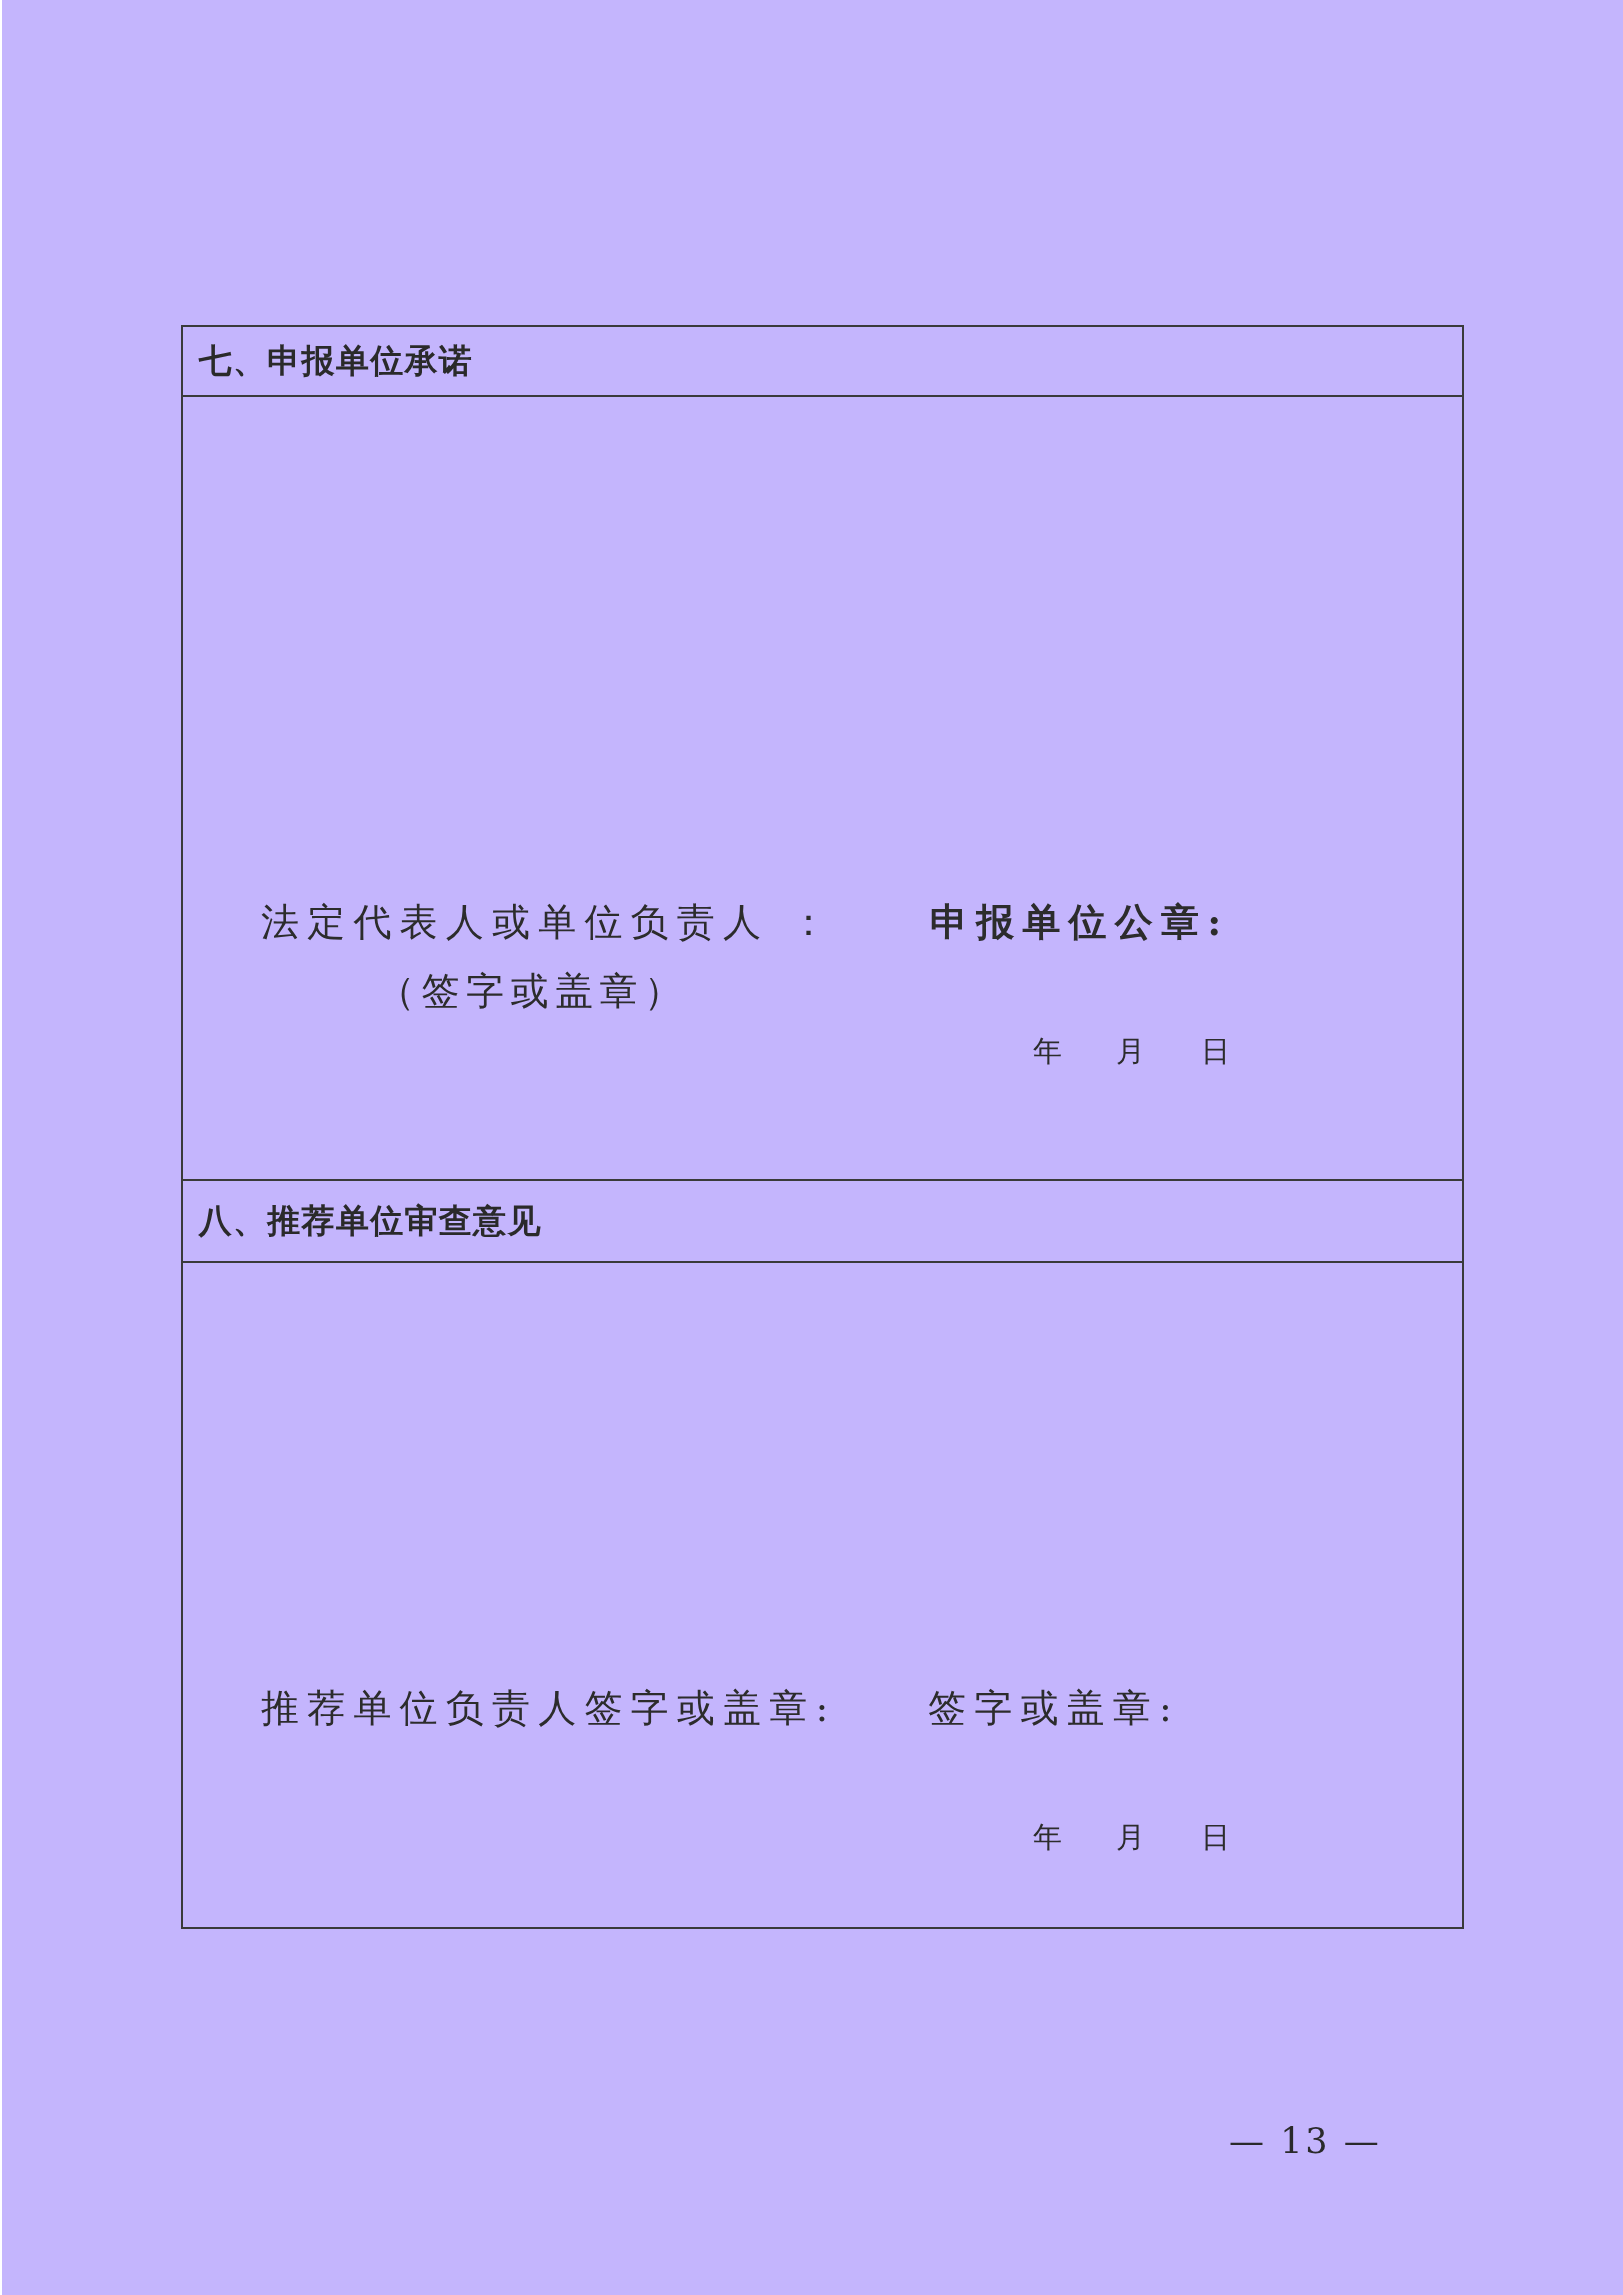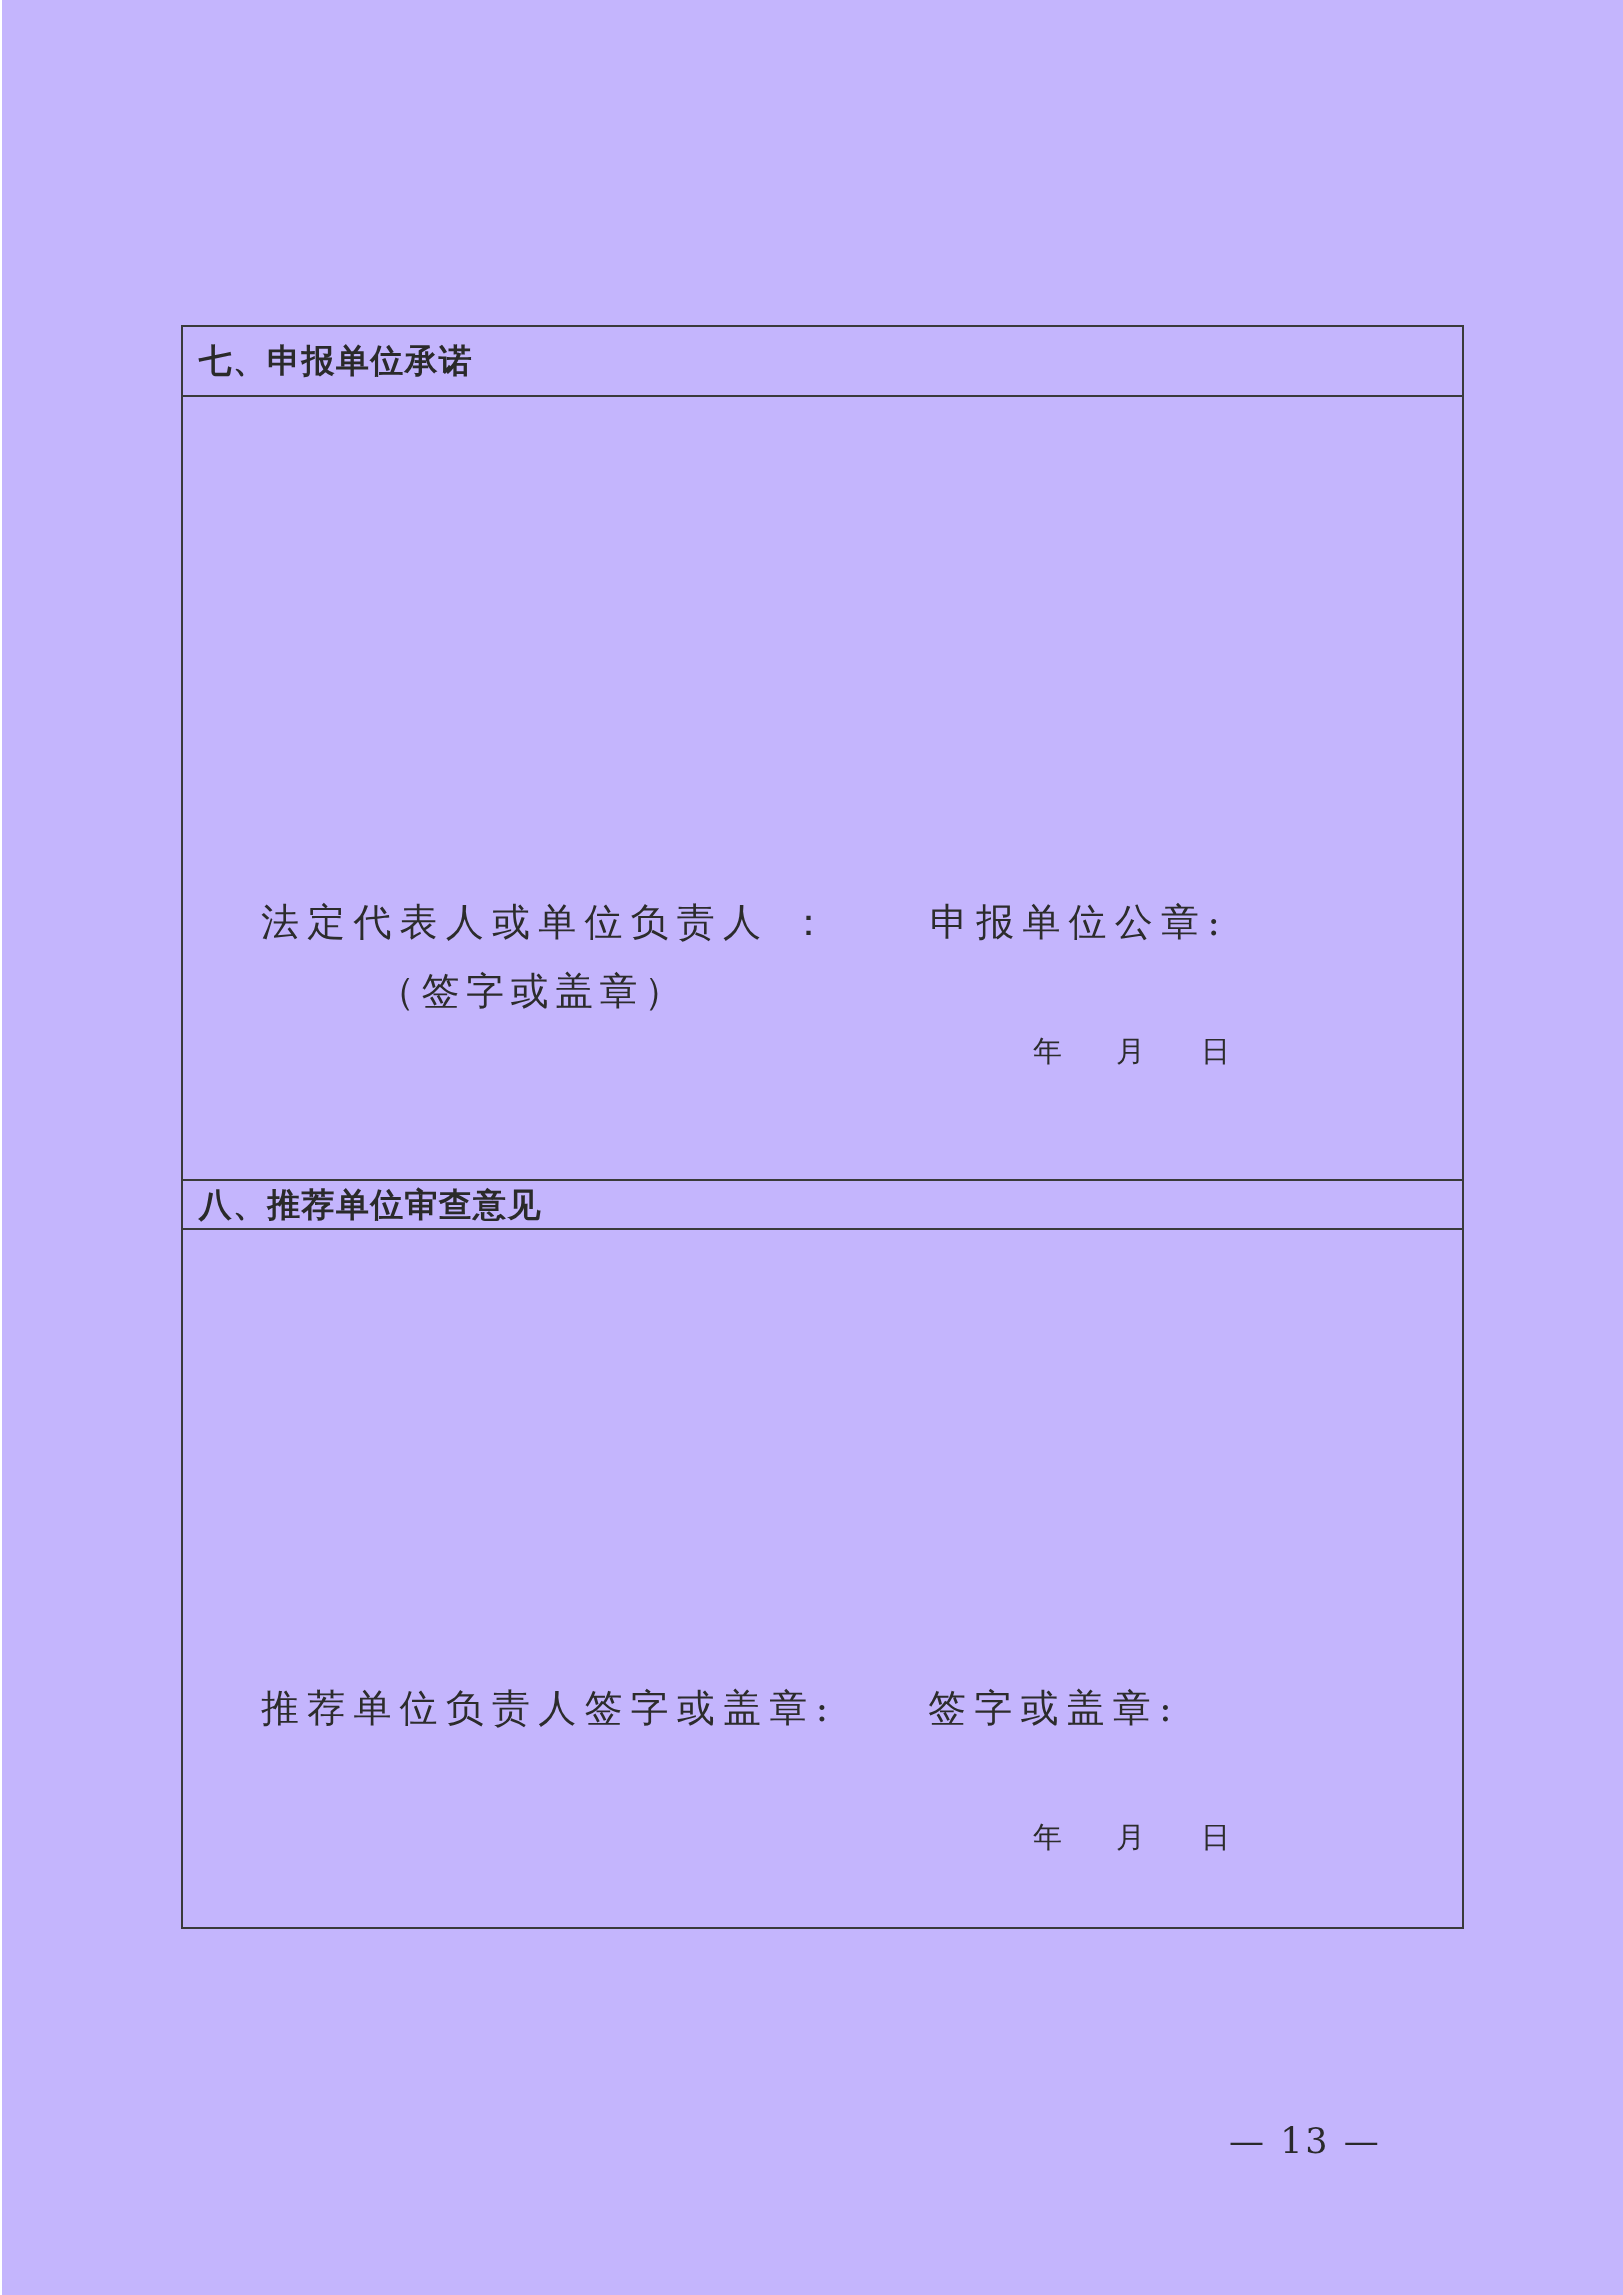--- a/index.html
+++ b/index.html
@@ -105,32 +105,32 @@
 
   <div class="form-table">
 
     <div class="section-header" style="top:0; height:70px;">
       <span class="title">七、申报单位承诺</span>
     </div>
 
     <div class="section" style="top:70px; height:784px;">
 
       <span class="txt" style="left:78px; top:506px;">法定代表人或单位负责人 ：</span>
-      <span class="txt" style="left:747px; top:506px;">申报单位公章:</span>
+      <span class="txt" style="left:747px; top:506px;font-weight:bold;">申报单位公章:</span>
 
       <span class="txt" style="left:154px; top:575px; letter-spacing:6.5px;margin-left:40px;">（签字或盖章）</span>
 
       <span class="date-part" style="left:850px; top:640px;">年</span>
       <span class="date-part" style="left:933px; top:640px;">月</span>
       <span class="date-part" style="left:1018px; top:640px;">日</span>
     </div>
 
     <div class="divider" style="top:852px;"></div>
 
-    <div class="section-header" style="top:854px; height:49px;">
+    <div class="section-header" style="top:854px; height:82px;">
       <span class="title">八、推荐单位审查意见</span>
     </div>
 
     <div class="section" style="top:923px; height:679px;text-align:center;">
       <span class="txt" style="left:78px; top:439px;">推荐单位负责人签字或盖章:</span>
       <span class="txt" style="left:745px; top:439px;">签字或盖章:</span>
 
       <span class="date-part" style="left:850px; top:573px;">年</span>
       <span class="date-part" style="left:933px; top:573px;">月</span>
       <span class="date-part" style="left:1018px; top:573px;">日</span>

